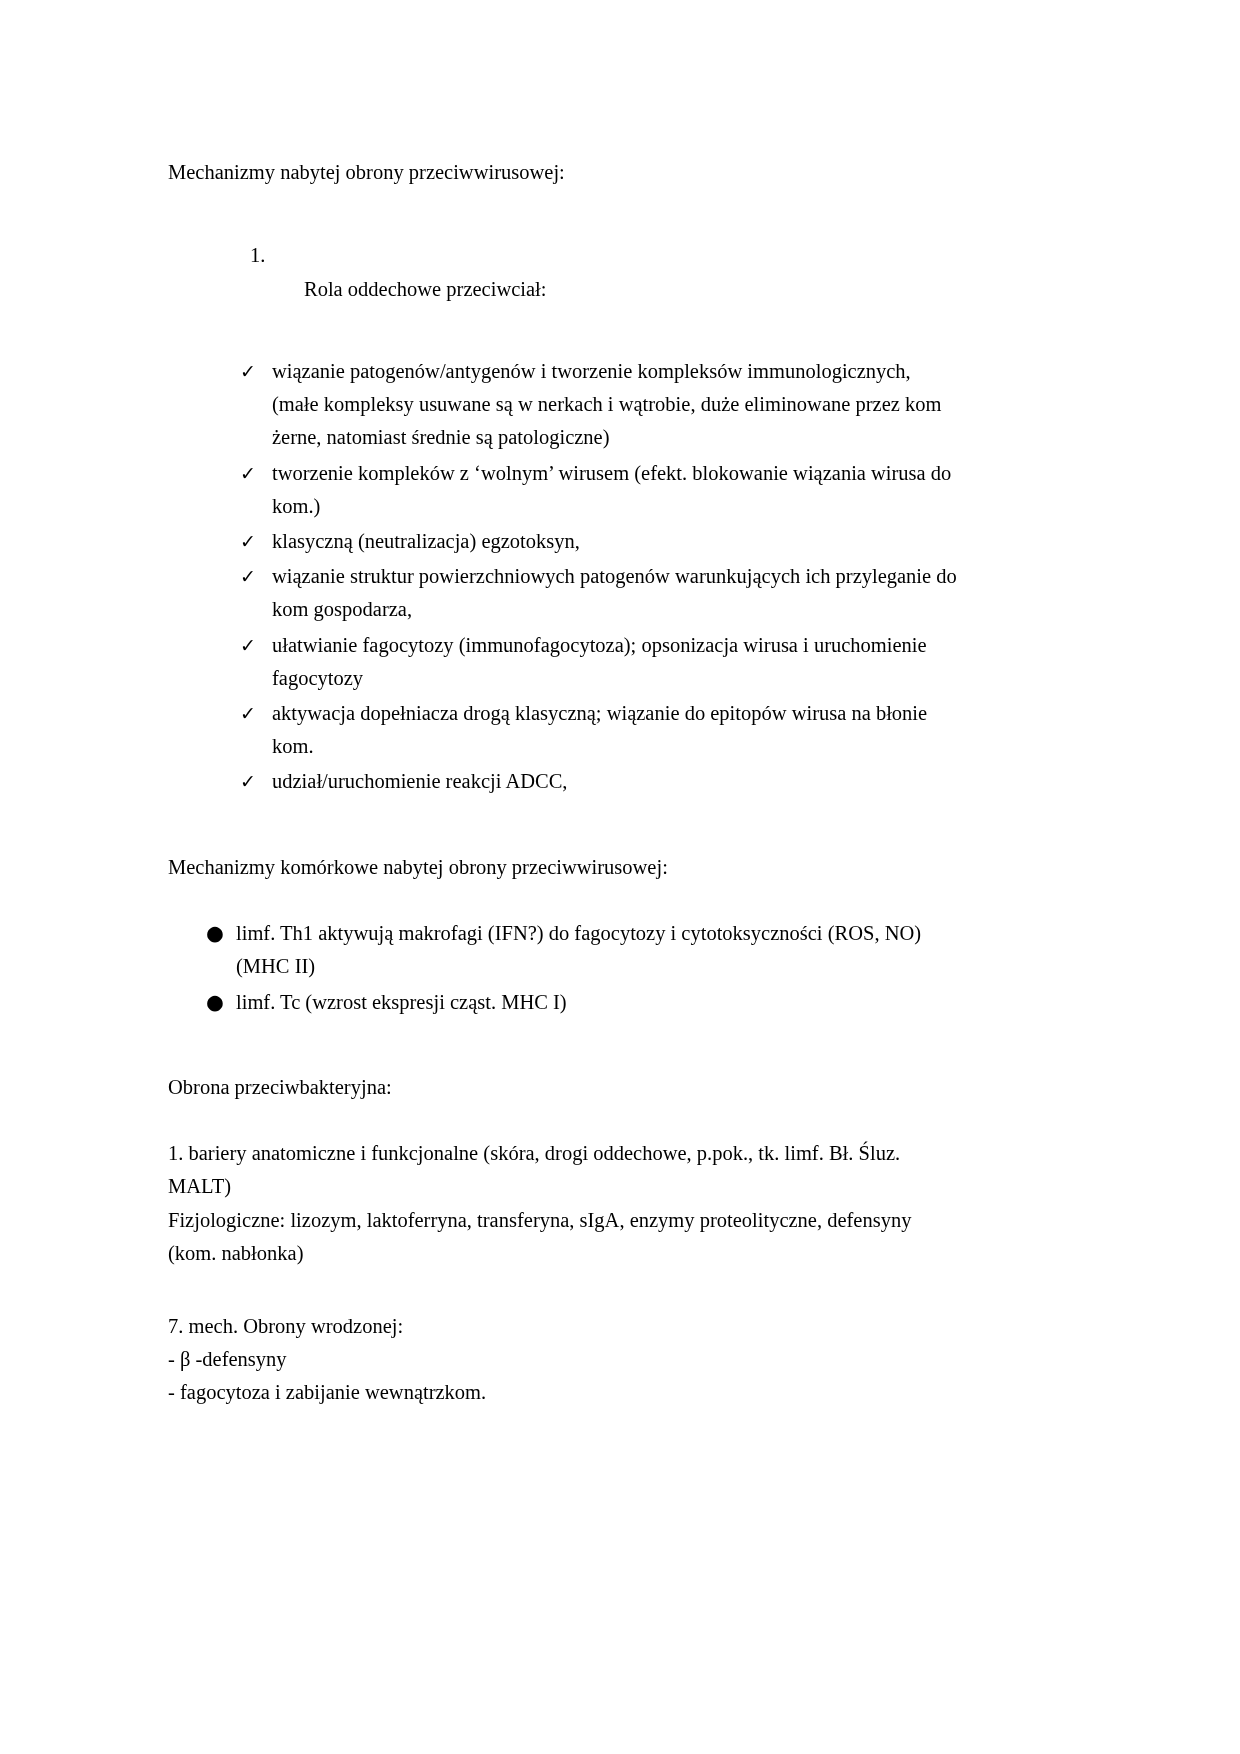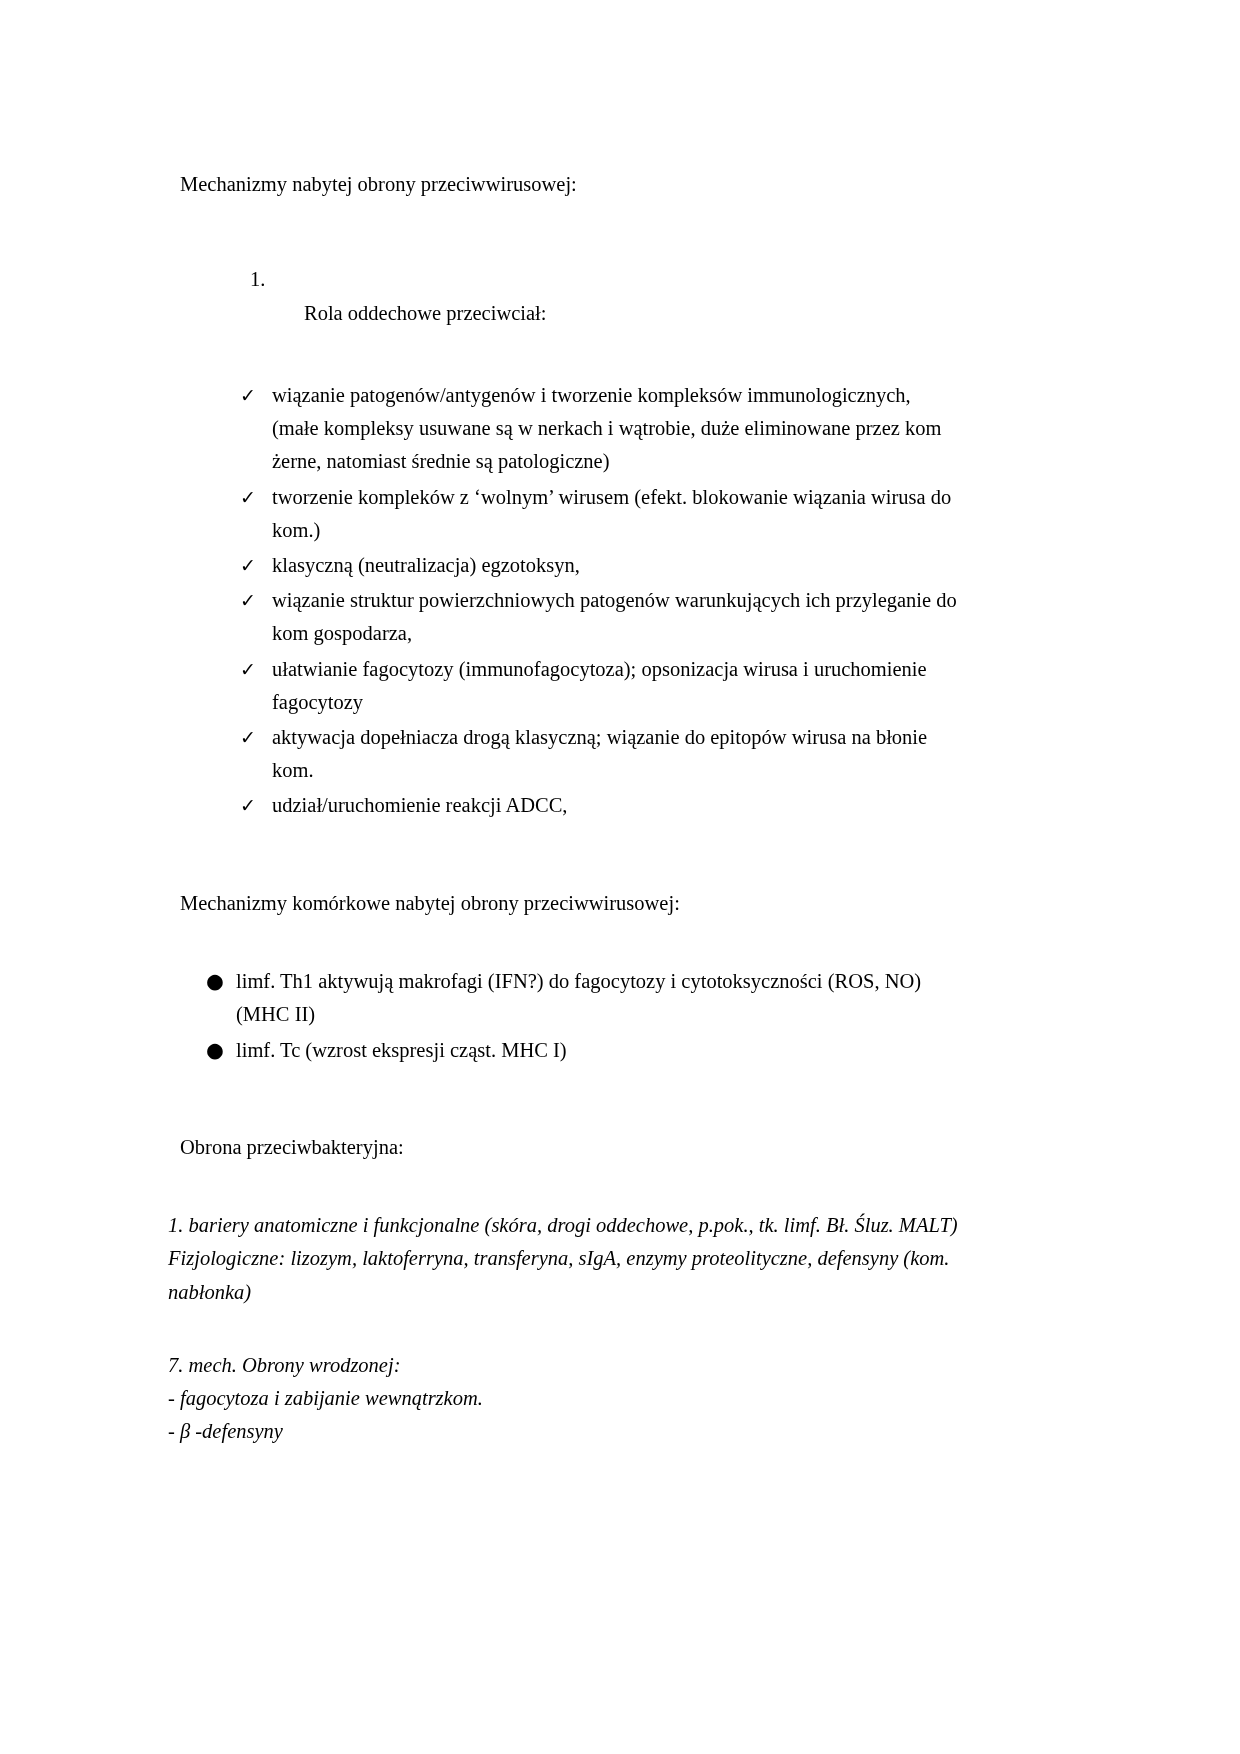--- a/index.html
+++ b/index.html
@@ -20,21 +20,21 @@
   }
   .content {
     position: absolute;
     left: 168px;
     top: 162px;
     width: 790px;
   }
   .heading-line {
     font-size: 20.5px;
     line-height: 1.0;
-    margin: 12px;
+    margin: 0;
   }
 
   .spacer-lg { height: 56px; }
   .spacer-md { height: 40px; }
 
   
   .num-list {
     margin: 0;
     padding: 0;
     list-style: none;
@@ -100,21 +100,20 @@
     top: 0;
     font-size: 20.5px;
     line-height: 1.62;
     font-family: "DejaVu Sans", sans-serif;
   }
 
   
   .plain-block {
     font-size: 20.5px;
     line-height: 1.62;
-    font-style: italic;
   }
   .plain-line {
     font-size: 20.5px;
     line-height: 1.62;
     white-space: pre-wrap;
   }
 </style>
 </head>
 <body>
 
@@ -193,18 +192,18 @@
 
     <div class="plain-block">
       <div class="plain-line">1. bariery anatomiczne i funkcjonalne (skóra, drogi oddechowe, p.pok., tk. limf. Bł. Śluz. MALT)</div>
       <div class="plain-line">Fizjologiczne: lizozym, laktoferryna, transferyna, sIgA, enzymy proteolityczne, defensyny (kom. nabłonka)</div>
     </div>
 
     <div class="spacer-md"></div>
 
     <div class="plain-block">
       <div class="plain-line">7. mech. Obrony wrodzonej:</div>
+      <div class="plain-line">- β -defensyny</div>
       <div class="plain-line">- fagocytoza i zabijanie wewnątrzkom.</div>
-      <div class="plain-line">- β -defensyny</div>
     </div>
 
   </div>
 </div>
 
 </body></html>

